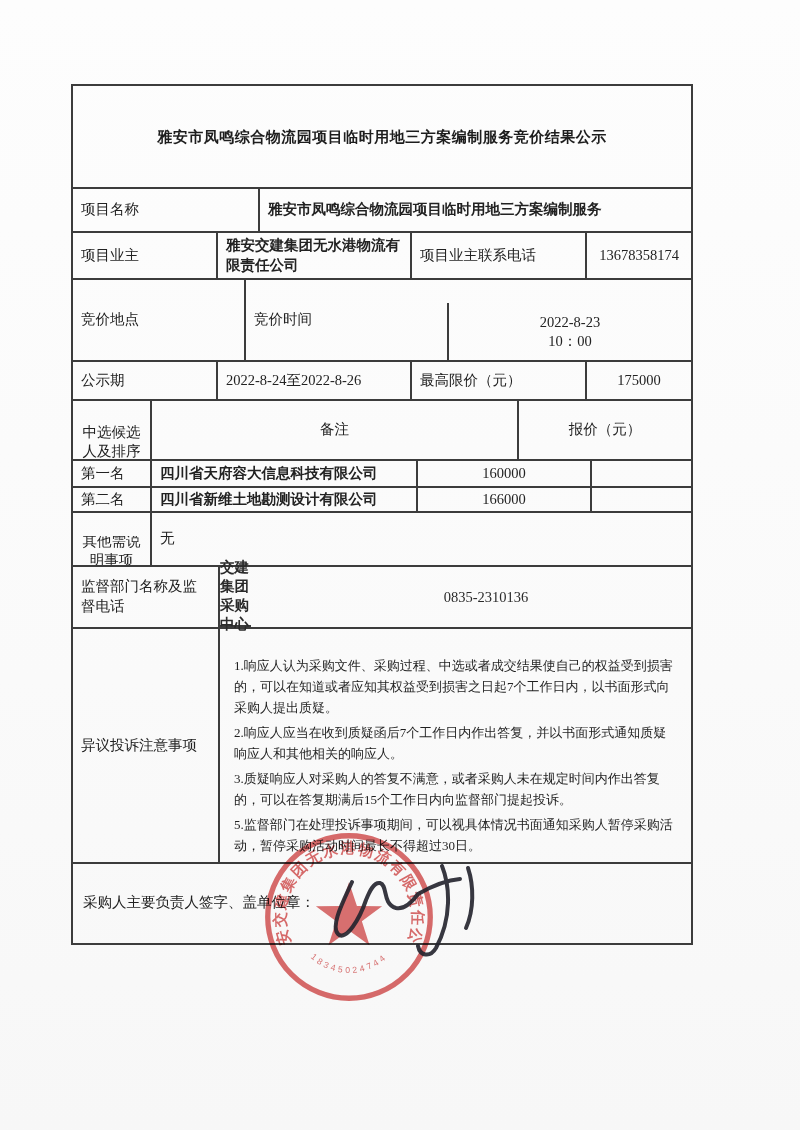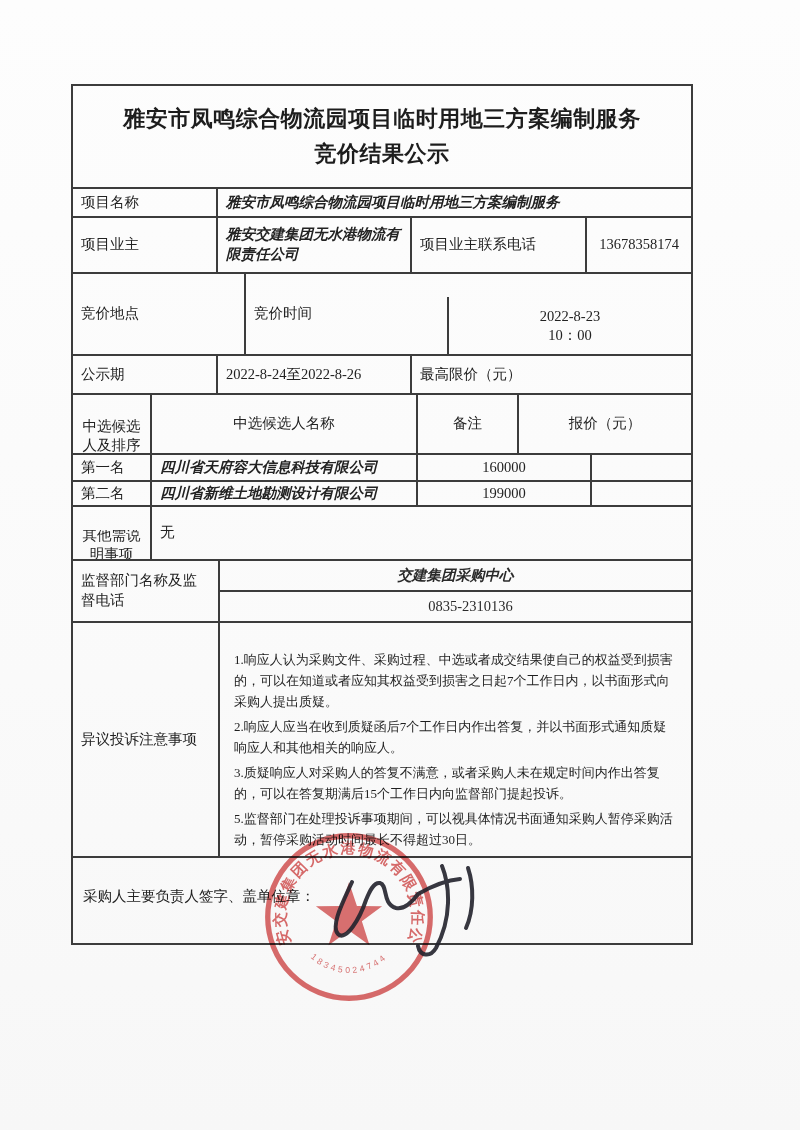--- a/index.html
+++ b/index.html
@@ -28,39 +28,39 @@
     overflow:hidden;
   }
   .cell + .cell{border-left:2px solid #3c3c3c;}
   .center{justify-content:center;text-align:center;}
   .grow{flex:1 1 auto;}
 
   .r-title{height:103px;align-items:center;justify-content:center;}
   .title-text{
     width:100%;padding:0 50px;box-sizing:content-box;
     font-family:"Liberation Sans", sans-serif;
-    font-weight:bold;font-size:22px;letter-spacing:0.5px;line-height:1.55;
+    font-weight:bold;font-size:15px;letter-spacing:0.5px;line-height:1.55;
     text-align:center;color:#1d1d1d;
   }
-  .r1{height:29px;} .r2{height:56px;justify-content:center;} .r3{height:82px;gap:28px;} .r4{height:39px;}
+  .r1{height:44px;gap:42px;} .r2{height:47px;justify-content:center;} .r3{height:82px;gap:28px;} .r4{height:39px;}
   .r5{height:60px;} .r6{height:27px;} .r7{height:25px;} .r8{height:54px;}
   .r9{height:62px;} .r10{height:235px;} .r11{height:77px;border-radius:22px;}
 
   .w-lab{flex:0 0 143px;}
   .w-val{flex:0 0 194px;}
   .w-lab2{flex:0 0 175px;}
   .w-rank{flex:0 0 77px;}
   .w-name{flex:0 0 266px;}
   .w-price{flex:0 0 174px;}
   .w-lab3{flex:0 0 145px;}
 
   .two-line{flex-direction:column;justify-content:center;line-height:1.25;margin-top:23px;}
-  .bold-ish{font-weight:bold;font-style:italic;}
+  .bold-ish{font-weight:bold;}
 
-  .stack{display:flex;flex-direction:column;flex:1 1 auto;padding:0;}
+  .stack{display:flex;flex-direction:row;flex:1 1 auto;padding:0;}
   .substack .sub{box-sizing:border-box;display:flex;align-items:center;justify-content:center;
     font-size:14.5px;}
   .sub-top{flex:0 0 31px;border-bottom:2px solid #3c3c3c;}
   .sub-bot{flex:1 1 auto;padding-left:30px;}
 
   .objection-body{
     flex:1 1 auto;display:block;align-items:flex-start;
     padding:22px 10px 6px 10px;font-size:13px;line-height:1.62;color:#1f1f1f;
   }
   .objection-body p{margin:4px;}
@@ -101,43 +101,43 @@
       <div class="cell grow center two-line">
         <span>2022-8-23</span>
         <span>10：00</span>
       </div>
     </div>
 
     <div class="row r4">
       <div class="cell w-lab">公示期</div>
       <div class="cell w-val">2022-8-24至2022-8-26</div>
       <div class="cell w-lab2">最高限价（元）</div>
+      <div class="cell grow center">175000</div>
     </div>
 
     <div class="row r5">
       <div class="cell w-rank center two-line">
         <span>中选候选</span>
         <span>人及排序</span>
       </div>
-      <div class="cell w-name center">中选候选人名称</div>
       <div class="cell grow center">备注</div>
       <div class="cell w-price center">报价（元）</div>
     </div>
 
     <div class="row r6">
       <div class="cell w-rank">第一名</div>
       <div class="cell w-name bold-ish">四川省天府容大信息科技有限公司</div>
       <div class="cell w-price center">160000</div>
       <div class="cell grow"></div>
     </div>
 
     <div class="row r7">
       <div class="cell w-rank">第二名</div>
       <div class="cell w-name bold-ish">四川省新维土地勘测设计有限公司</div>
-      <div class="cell w-price center">199000</div>
+      <div class="cell w-price center">166000</div>
       <div class="cell grow"></div>
     </div>
 
     <div class="row r8">
       <div class="cell w-rank center two-line">
         <span>其他需说</span>
         <span>明事项</span>
       </div>
       <div class="cell grow">无</div>
     </div>

